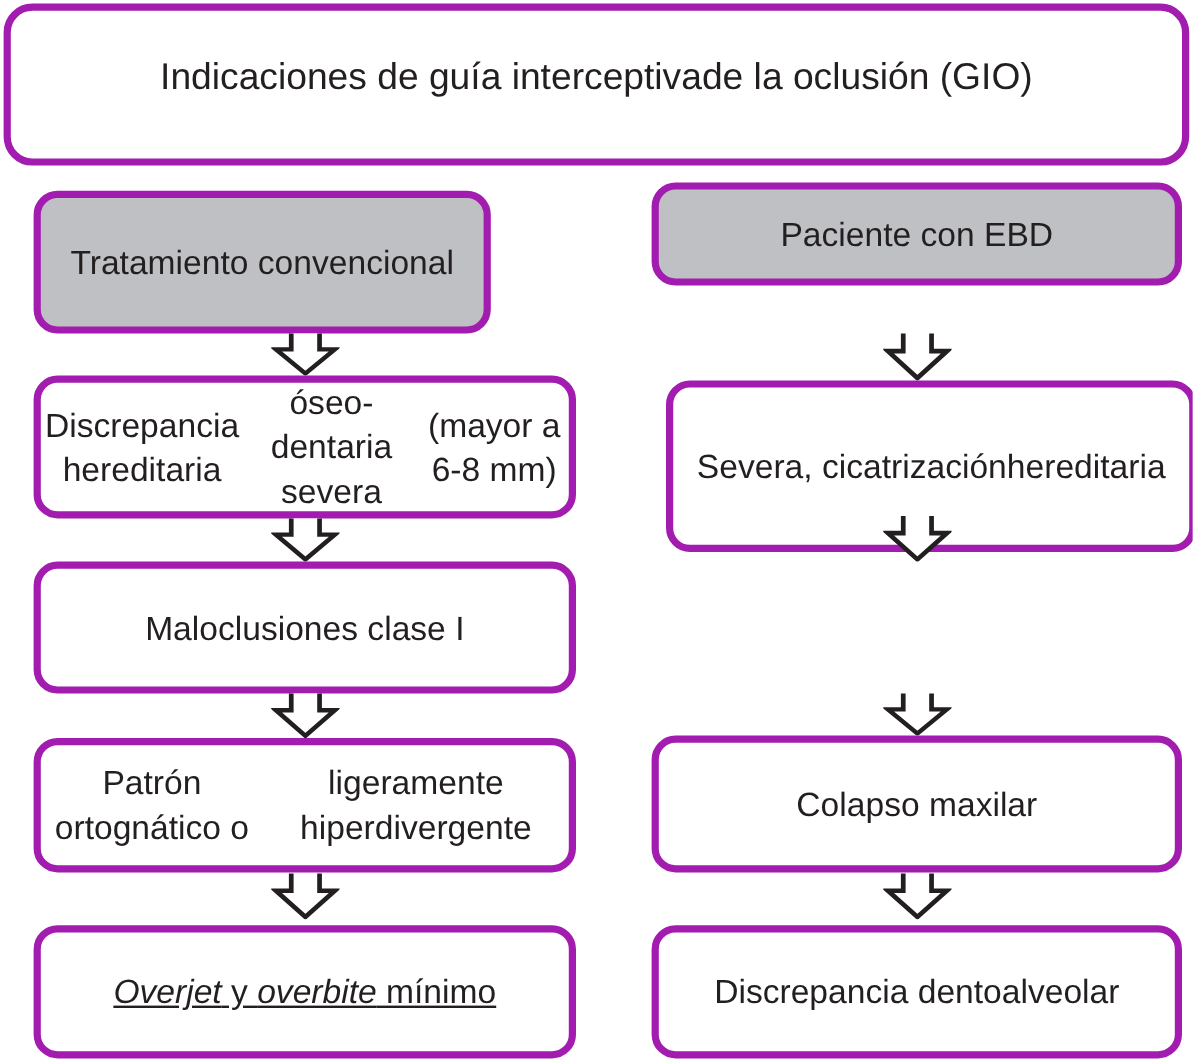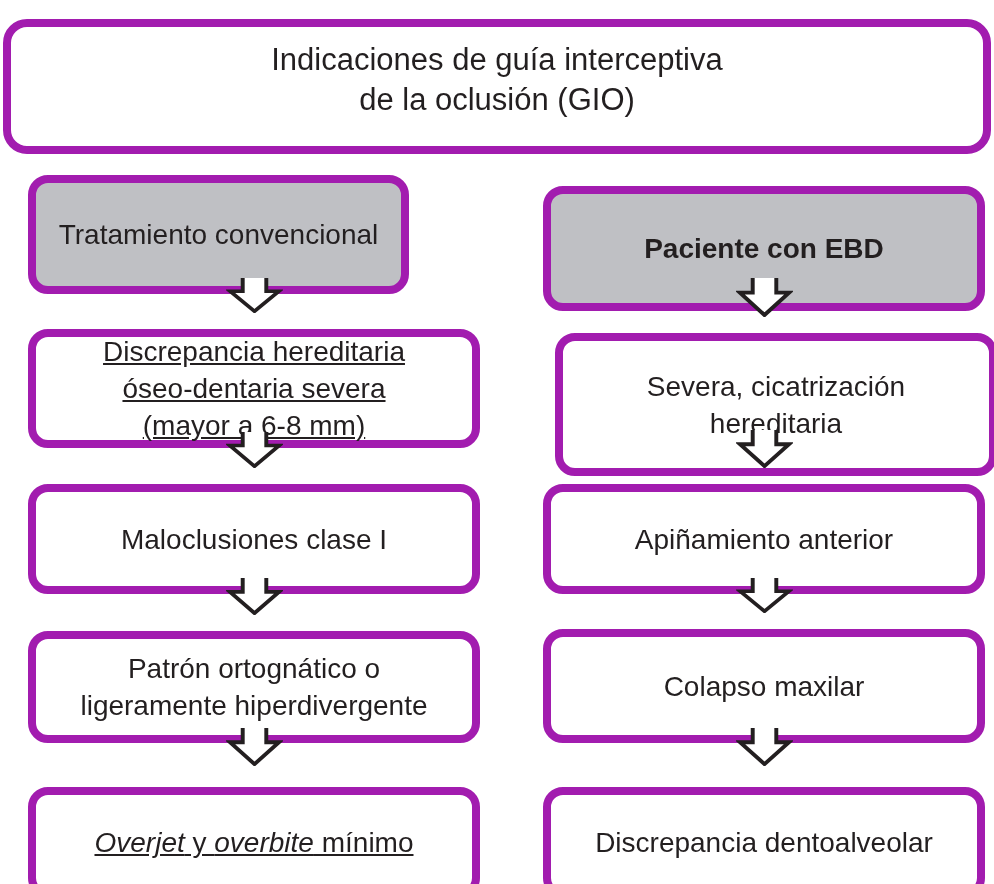--- a/index.html
+++ b/index.html
@@ -7,31 +7,29 @@
     position:relative;
     width:994px;height:884px;
     background:#ffffff;
     font-family:"Liberation Sans","DejaVu Sans",sans-serif;
     color:#231f20;
     overflow:hidden;
   }
   .box{
     position:absolute;
     box-sizing:border-box;
-    border:8px solid #a21caf;
+    border:6px solid #a21caf;
     border-radius:20px;
     background:#ffffff;
     display:flex;
-    flex-direction:column;
     align-items:center;
     justify-content:center;
     text-align:center;
     font-size:28px;
     line-height:37px;
-    margin-top:16px;
   }
   .title{
     border-radius:24px;
     font-size:31px;
     line-height:40px;
     padding-bottom:14px;
   }
   .hdr{background:#bfc0c4;}
   .arrow{position:absolute;display:block;}
   .it{font-style:italic;}
@@ -48,21 +46,21 @@
   </div>
 
   <div class="box hdr" style="left:28px;top:159px;width:381px;height:119px;justify-content:center;">
     <div>Tratamiento convencional</div>
   </div>
 
   <svg class="arrow" style="left:226px;top:278px;" width="57" height="35" viewBox="0 0 58 40" preserveAspectRatio="none">
     <path d="M17 -2 L17 15 L4 15 L29 38 L54 15 L41 15 L41 -2" fill="#ffffff" stroke="#231f20" stroke-width="4" stroke-linejoin="miter"></path>
   </svg>
 
-  <div class="box" style="left:28px;top:313px;width:452px;height:119px;text-decoration:underline;">
+  <div class="box" style="left:28px;top:313px;width:452px;height:119px;">
     <div>Discrepancia hereditaria</div>
     <div>óseo-dentaria severa</div>
     <div>(mayor a 6-8 mm)</div>
   </div>
 
   <svg class="arrow" style="left:226px;top:432px;" width="57" height="36" viewBox="0 0 58 40" preserveAspectRatio="none">
     <path d="M17 -2 L17 15 L4 15 L29 38 L54 15 L41 15 L41 -2" fill="#ffffff" stroke="#231f20" stroke-width="4" stroke-linejoin="miter"></path>
   </svg>
 
   <div class="box" style="left:28px;top:468px;width:452px;height:110px;">
@@ -79,40 +77,37 @@
   </div>
 
   <svg class="arrow" style="left:226px;top:728px;" width="57" height="38" viewBox="0 0 58 40" preserveAspectRatio="none">
     <path d="M17 -2 L17 15 L4 15 L29 38 L54 15 L41 15 L41 -2" fill="#ffffff" stroke="#231f20" stroke-width="4" stroke-linejoin="miter"></path>
   </svg>
 
   <div class="box" style="left:28px;top:771px;width:452px;height:111px;text-decoration:underline;">
     <div class="seg-line"><span class="it">Overjet</span><span> y </span><span class="it">overbite</span><span> mínimo</span></div>
   </div>
 
-  <div class="box hdr" style="left:543px;top:170px;width:442px;height:125px;font-weight:bold;">
+  <div class="box hdr" style="left:543px;top:152px;width:442px;height:86px;">
     <div>Paciente con EBD</div>
   </div>
 
   <svg class="arrow" style="left:736px;top:278px;" width="57" height="39" viewBox="0 0 58 40" preserveAspectRatio="none">
     <path d="M17 -2 L17 15 L4 15 L29 38 L54 15 L41 15 L41 -2" fill="#ffffff" stroke="#231f20" stroke-width="4" stroke-linejoin="miter"></path>
   </svg>
 
   <div class="box" style="left:555px;top:317px;width:442px;height:143px;align-items:center;">
     <div>Severa, cicatrización</div>
     <div>hereditaria</div>
   </div>
 
   <svg class="arrow" style="left:736px;top:430px;" width="57" height="38" viewBox="0 0 58 40" preserveAspectRatio="none">
     <path d="M17 -2 L17 15 L4 15 L29 38 L54 15 L41 15 L41 -2" fill="#ffffff" stroke="#231f20" stroke-width="4" stroke-linejoin="miter"></path>
   </svg>
 
-  <div class="box" style="left:543px;top:468px;width:442px;height:110px;">
-    <div>Apiñamiento anterior</div>
-  </div>
 
   <svg class="arrow" style="left:736px;top:578px;" width="57" height="35" viewBox="0 0 58 40" preserveAspectRatio="none">
     <path d="M17 -2 L17 15 L4 15 L29 38 L54 15 L41 15 L41 -2" fill="#ffffff" stroke="#231f20" stroke-width="4" stroke-linejoin="miter"></path>
   </svg>
 
   <div class="box" style="left:543px;top:613px;width:442px;height:114px;">
     <div>Colapso maxilar</div>
   </div>
 
   <svg class="arrow" style="left:736px;top:728px;" width="57" height="38" viewBox="0 0 58 40" preserveAspectRatio="none">

